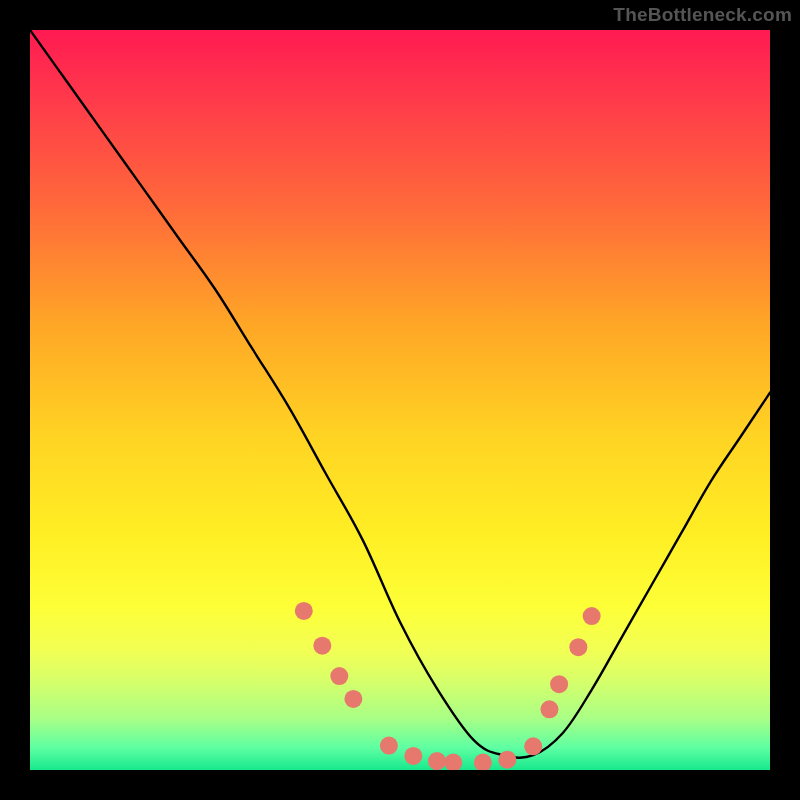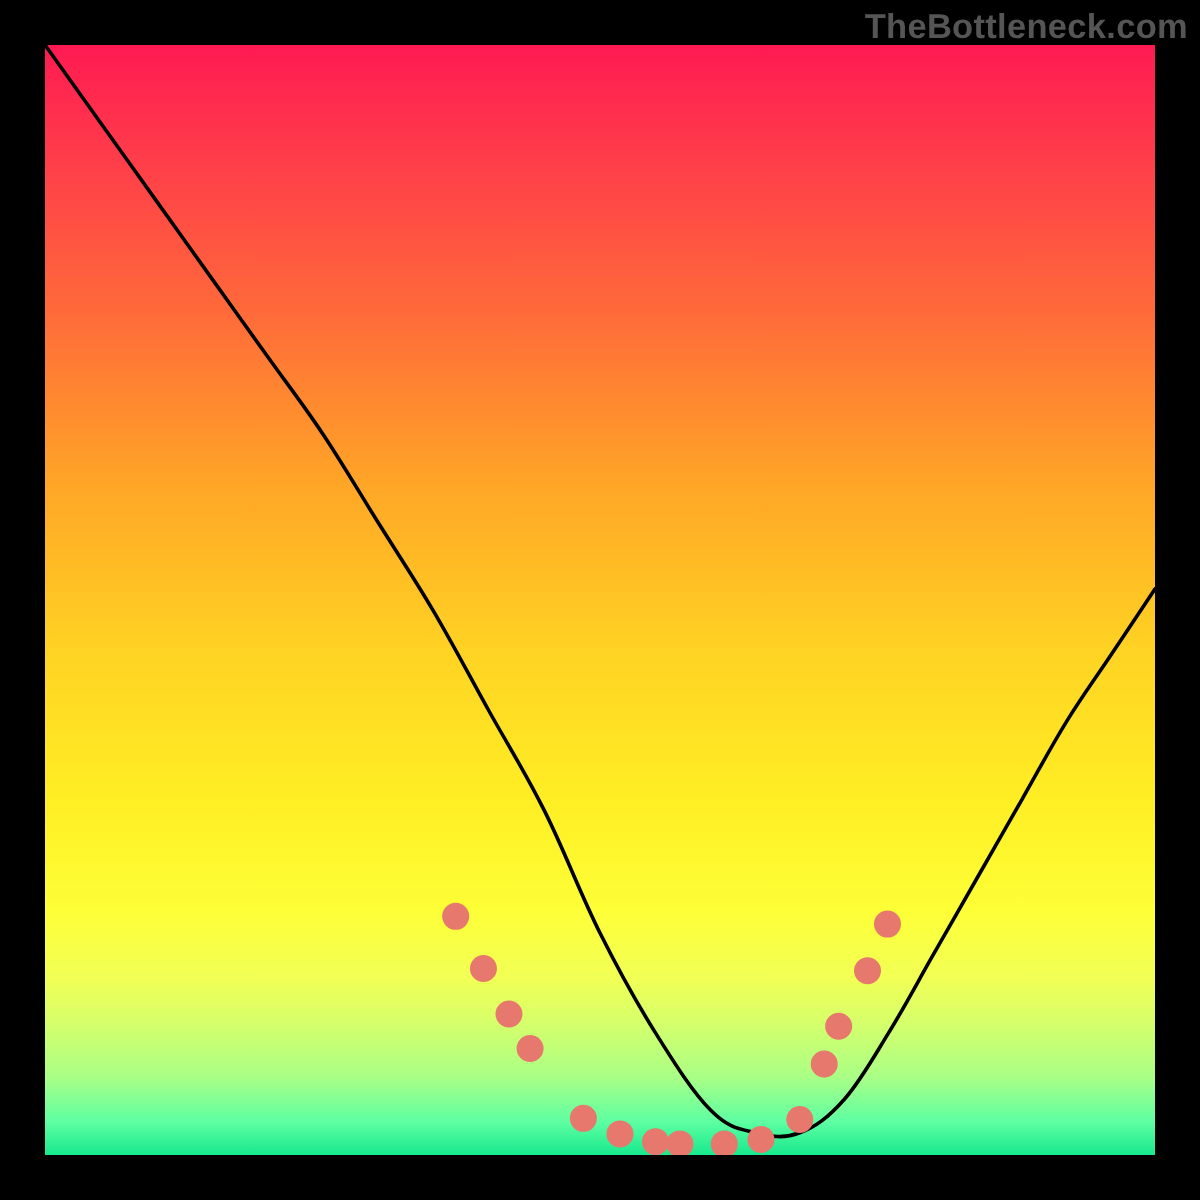--- a/index.html
+++ b/index.html
@@ -9,21 +9,21 @@
     background: #000;
     position: relative;
     overflow: hidden;
     font-family: Arial, Helvetica, sans-serif;
   }
   .watermark {
     position: absolute;
     top: 4px;
     right: 8px;
     color: #555;
-    font-size: 23px;
+    font-size: 19px;
     font-weight: bold;
     z-index: 50;
     letter-spacing: 0.2px;
   }
   .plot-frame {
     position: absolute;
     left: 30px;
     top: 30px;
     width: 740px;
     height: 740px;

